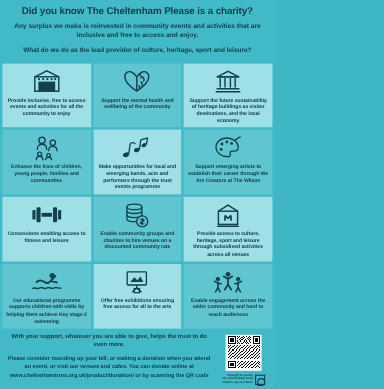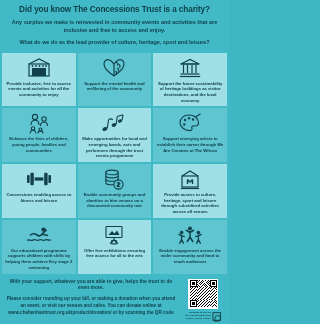--- a/index.html
+++ b/index.html
@@ -159,21 +159,21 @@
     border: 0.6px solid #0f3f49;
     border-radius: 50% 50% 50% 0;
   }
 </style>
 </head>
 <body>
 
 <div class="poster">
 
   <div class="header">
-    <h1>Did you know The Concessions Trust is a charity?</h1>
+    <h1>Did you know The Cheltenham Please is a charity?</h1>
     <div class="sub1">Any surplus we make is reinvested in community events and activities that are inclusive and free to access and enjoy.</div>
     <div class="sub2">What do we do as the lead provider of culture, heritage, sport and leisure?</div>
   </div>
 
   <div class="grid">
 
     <div class="cell light">
       <div class="cell-icon">
         <svg width="26" height="21" viewBox="0 0 26 21" fill="none" stroke="#12414b" stroke-width="1.2">
           <path d="M3 7 L13 2 L23 7"></path>

